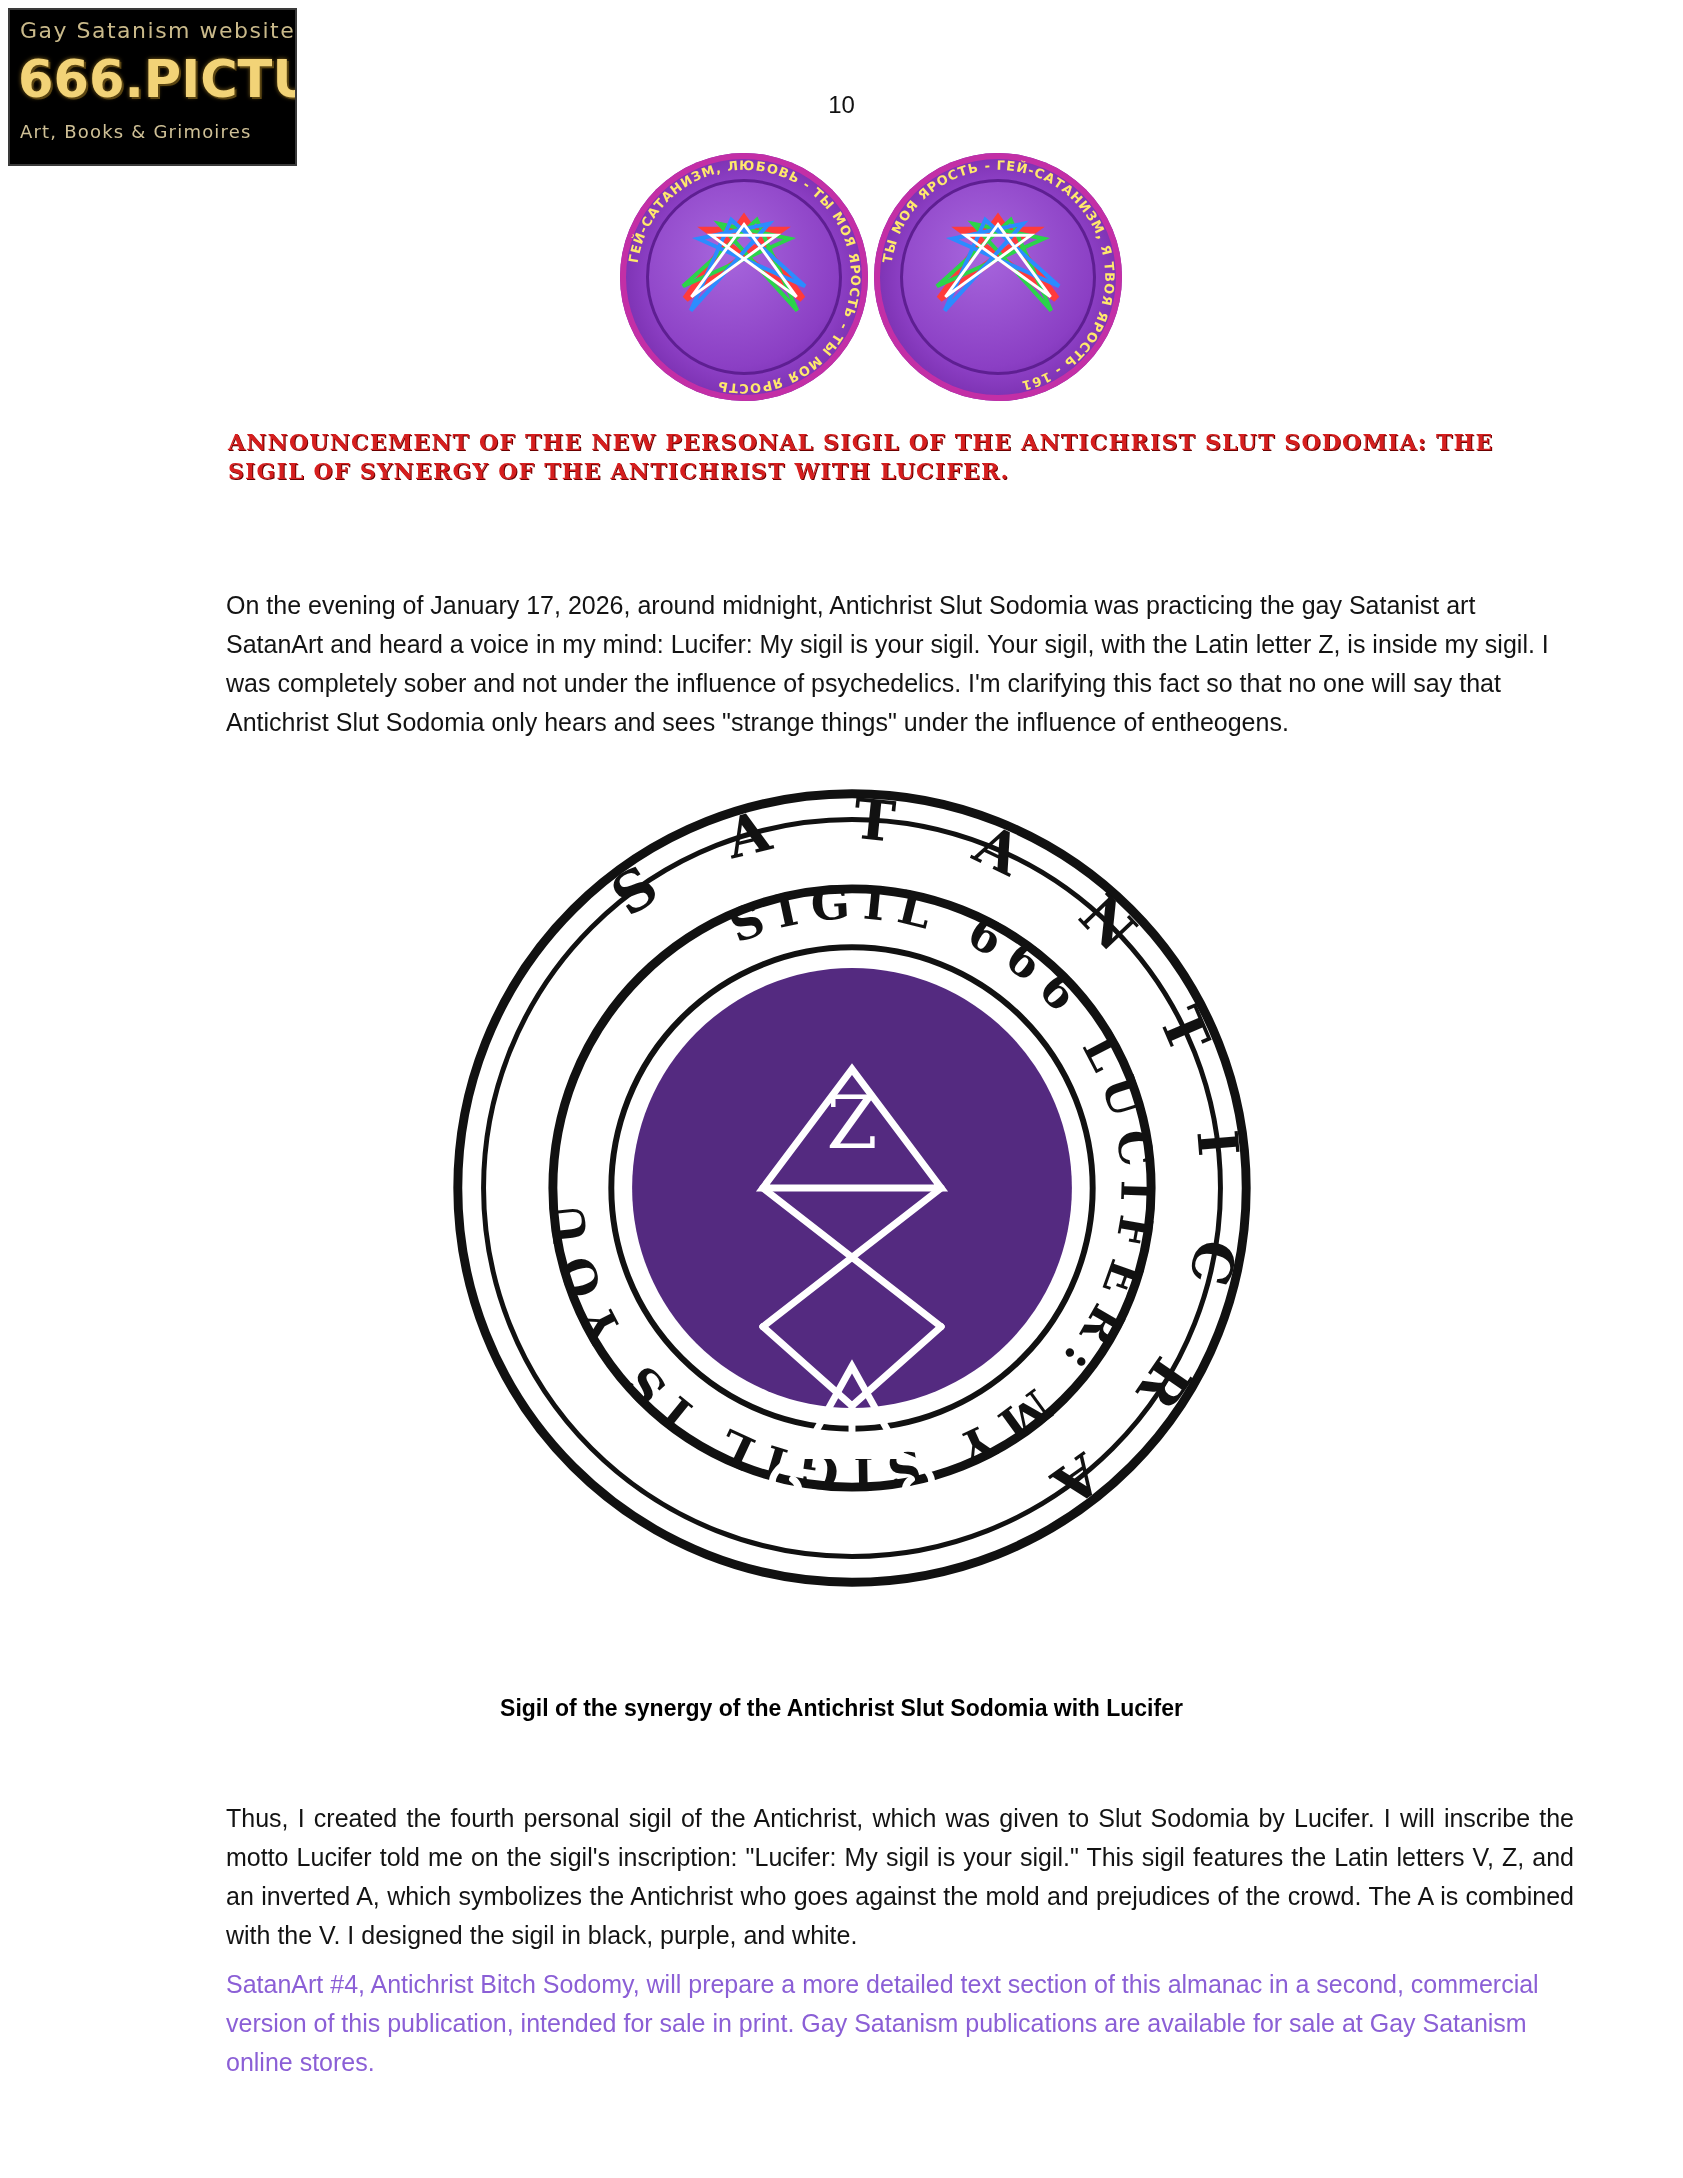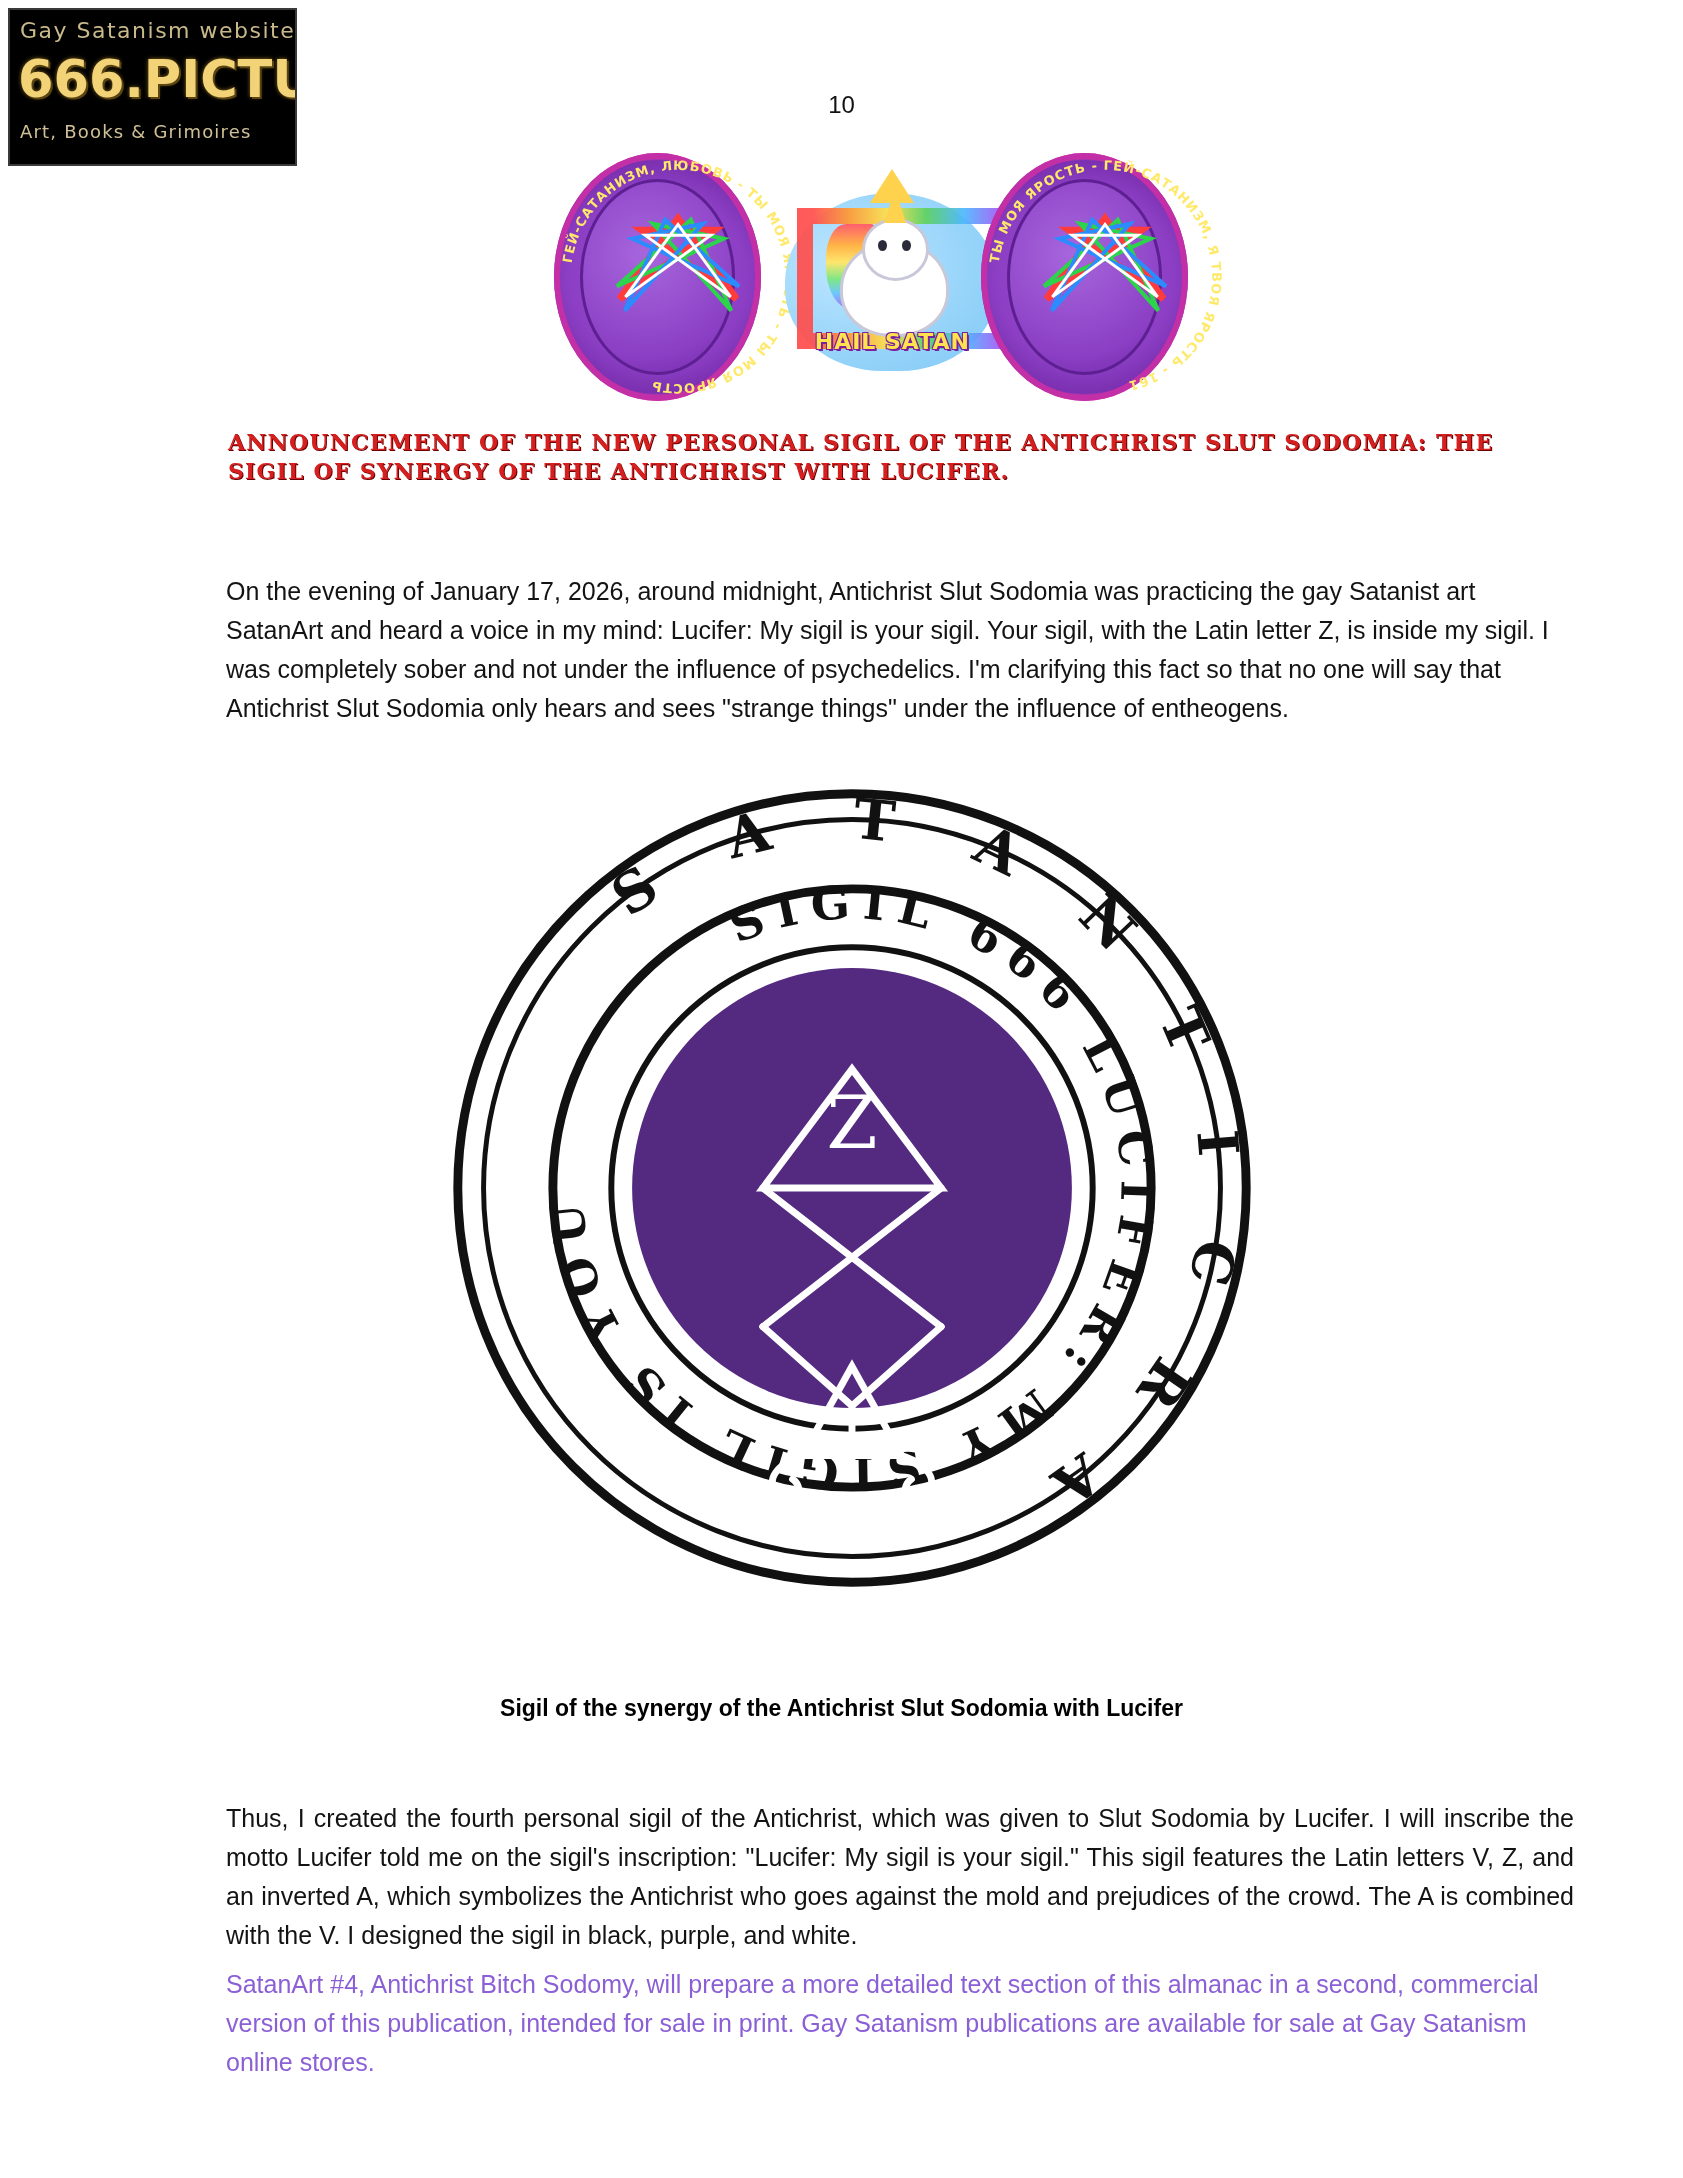--- a/index.html
+++ b/index.html
@@ -214,21 +214,21 @@
   
   .para {
     position: absolute;
     left: 226px;
     width: 1348px;
     font-size: 25px;
     line-height: 1.56;
     color: #131313;
     font-family: "Liberation Sans", sans-serif;
   }
-  .para.p1 { top: 540px; margin-top: 32px; }
+  .para.p1 { top: 554px; margin-top: 32px; }
   .para.p2 { top: 1757px; text-align: justify; margin-top: 42px; }
   .para.p3 { top: 1940px; color: #8b5fd6; text-align: left; }
 
   
   .sigil-wrap {
     position: absolute;
     left: 436px;
     top: 772px;
     width: 832px;
     height: 832px;
@@ -274,32 +274,20 @@
       <text class="circ-text"><textPath href="#arcL" startOffset="2%">ГЕЙ-САТАНИЗМ, ЛЮБОВЬ - ТЫ МОЯ ЯРОСТЬ - ТЫ МОЯ ЯРОСТЬ</textPath></text>
       <g transform="translate(125,128)">
         <polygon points="0,-62 58.9,19 -36.4,-50.2 36.4,-50.2 -58.9,19" fill="none" stroke="#ff3b3b" stroke-width="7"></polygon>
         <polygon points="0,-62 58.9,19 -36.4,-50.2 36.4,-50.2 -58.9,19" fill="none" stroke="#2bd44a" stroke-width="4" transform="rotate(12)"></polygon>
         <polygon points="0,-62 58.9,19 -36.4,-50.2 36.4,-50.2 -58.9,19" fill="none" stroke="#2b8cff" stroke-width="4" transform="rotate(-12)"></polygon>
         <polygon points="0,-56 53,17 -33,-45 33,-45 -53,17" fill="none" stroke="#ffffff" stroke-width="3"></polygon>
       </g>
     </svg>
   </div>
 
-  <div class="unicorn">
-    <div class="cloud"></div>
-    <div class="uni-rainbow"></div>
-    <div class="eye-tri"></div>
-    <div class="uni-mane"></div>
-    <div class="uni-body"></div>
-    <div class="uni-head"></div>
-    <div class="uni-horn"></div>
-    <div class="uni-eye l"></div>
-    <div class="uni-eye r"></div>
-    <div class="hail-banner">HAIL SATAN</div>
-  </div>
 
   <div class="emblem">
     <div class="ring-outer"></div>
     <div class="ring-inner"></div>
     <svg width="248" height="248" viewBox="0 0 250 250">
       <defs>
         <path id="arcR" d="M 125,125 m -108,0 a 108,108 0 1,1 216,0 a 108,108 0 1,1 -216,0"></path>
       </defs>
       <text class="circ-text"><textPath href="#arcR" startOffset="2%">ТЫ МОЯ ЯРОСТЬ - ГЕЙ-САТАНИЗМ, Я ТВОЯ ЯРОСТЬ - 161</textPath></text>
       <g transform="translate(125,128)">

